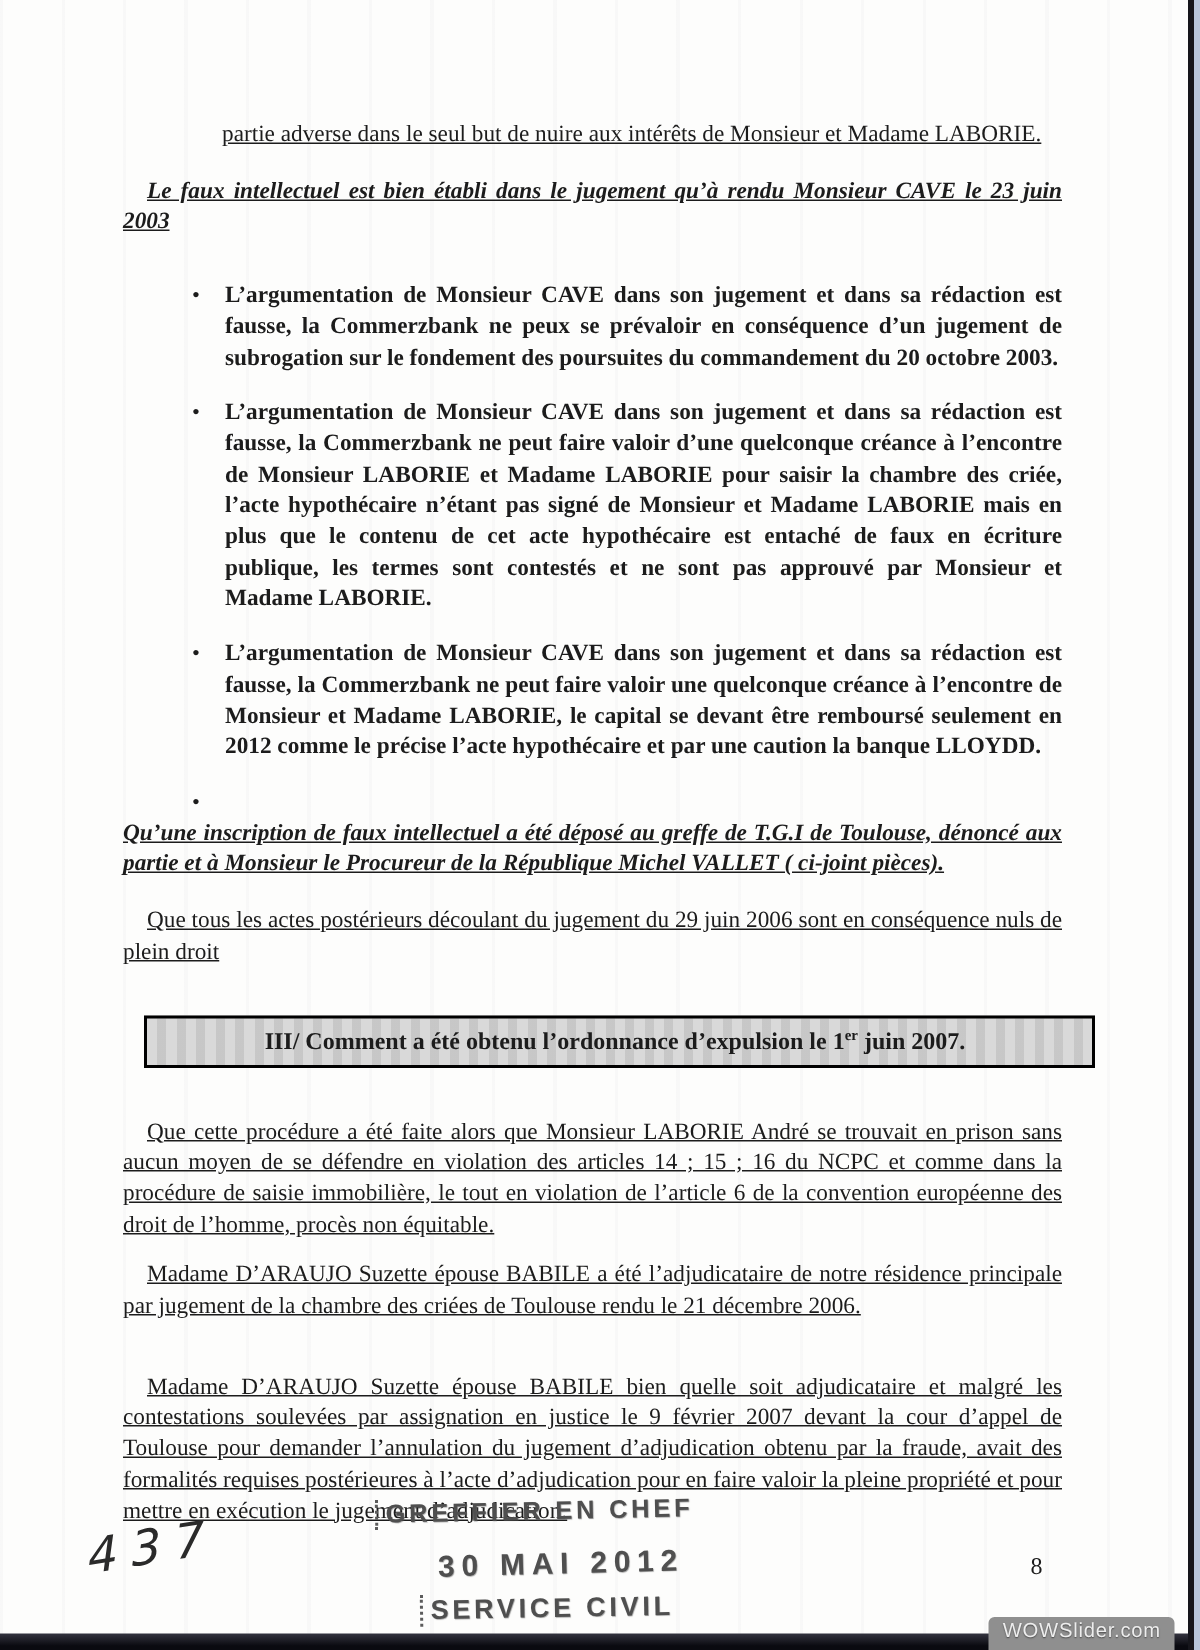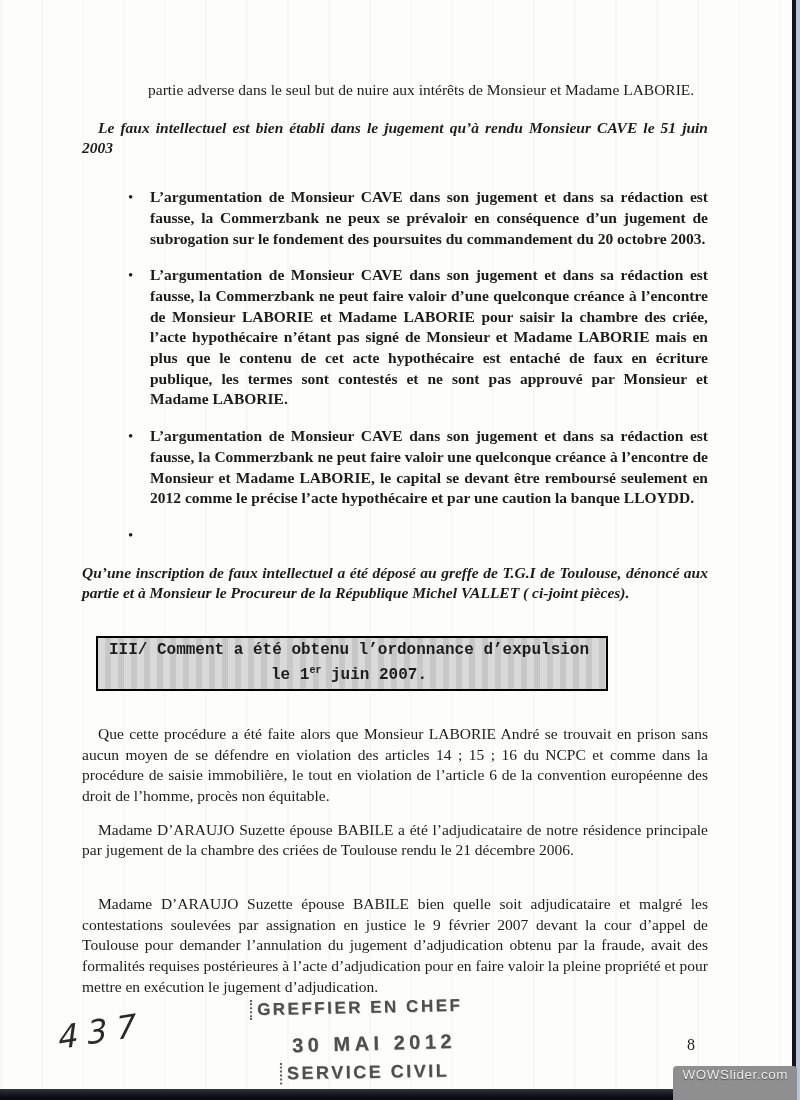--- a/index.html
+++ b/index.html
@@ -31,20 +31,21 @@
     position: absolute;
     left: 82px;
     top: 0;
     width: 626px;
     font-size: 15.5px;
     line-height: 20.7px;
   }
   .para {
     text-align: justify;
     margin: 0;
+    text-decoration: underline;
   }
   .para.indent-first { text-indent: 16px; }
   .para.block-indent { margin-left: 66px; }
   .p-intro   { margin-top: 80px; }
   .h-bold-italic {
     font-weight: bold;
     font-style: italic;
     text-align: justify;
     margin: 0;
   }
@@ -58,37 +59,36 @@
     width: 22px;
     margin-left: 46px;
     flex: none;
     font-size: 15px;
   }
   .bullet-text {
     flex: 1;
     text-align: justify;
     font-weight: bold;
   }
-  .h2-gap { margin-top: 17px; }
+  .h2-gap { }
   .p-nuls  { margin-top: 17px; }
   .section-box {
     box-sizing: border-box;
     margin-top: 32px;
     margin-left: 14px;
-    width: 512px;
+    width: 634px;
     border: 2px solid #000;
     background:
       repeating-linear-gradient(90deg,
         rgba(255,255,255,0.16) 0 7px, rgba(0,0,0,0.05) 7px 13px),
       #d2d2d2;
     text-align: center;
     font-weight: bold;
     font-size: 16px;
     padding: 2px 6px 3px 0;
-    font-family: Liberation Mono, monospace;
   }
   .section-box sup {
     font-size: 10px;
     font-weight: bold;
   }
   .p-prison  { margin-top: 33px; }
   .p-adjudic { margin-top: 13px; }
   .p-babile  { margin-top: 33px; }
 
   
@@ -150,43 +150,43 @@
   .edge-right-dark {
     position: absolute; top: 0; bottom: 0; right: 4px; width: 4px;
     background: #15151b;
   }
   .bottom-bar {
     position: absolute; left: 0; right: 0; bottom: 0; height: 11px;
     background: linear-gradient(180deg, #34343f 0%, #0a0a10 75%);
   }
   .watermark {
     position: absolute;
-    right: 3px;
+    right: 17px;
     bottom: 0px;
     background: #8f8f8f;
     border-radius: 4px 4px 0 0;
-    padding: 1px 9px 18px 9px;
+    padding: 1px 9px 6px 9px;
     font-family: "Liberation Sans", sans-serif;
     font-size: 13.5px;
     color: #ededed;
     text-shadow: 0 1px 1px rgba(0,0,0,0.5);
     letter-spacing: 0.5px;
     cursor: pointer;
   }
 </style>
 </head>
 <body>
 
 <div class="page">
 
   <div class="content">
 
     <p class="para block-indent p-intro">partie adverse dans le seul but de nuire aux intérêts de Monsieur et Madame LABORIE.</p>
 
-    <p class="h-bold-italic h1-gap para indent-first">Le faux intellectuel est bien établi dans le jugement qu’à rendu Monsieur CAVE le 51 juin 2003</p>
+    <p class="h-bold-italic h1-gap para indent-first">Le faux intellectuel est bien établi dans le jugement qu’à rendu Monsieur CAVE le 23 juin 2003</p>
 
     <div class="bullet bullet-first">
       <span class="bullet-dot">•</span>
       <span class="bullet-text">L’argumentation de Monsieur CAVE dans son jugement et dans sa rédaction est fausse, la Commerzbank ne peux se prévaloir en conséquence d’un jugement de subrogation sur le fondement des poursuites du commandement du 20 octobre 2003.</span>
     </div>
 
     <div class="bullet">
       <span class="bullet-dot">•</span>
       <span class="bullet-text">L’argumentation de Monsieur CAVE dans son jugement et dans sa rédaction est fausse, la Commerzbank ne peut faire valoir d’une quelconque créance à l’encontre de Monsieur LABORIE et Madame LABORIE pour saisir la chambre des criée, l’acte hypothécaire n’étant pas signé de Monsieur et Madame LABORIE mais en plus que le contenu de cet acte hypothécaire est entaché de faux en écriture publique, les termes sont contestés et ne sont pas approuvé par Monsieur et Madame LABORIE.</span>
     </div>
@@ -195,20 +195,21 @@
       <span class="bullet-dot">•</span>
       <span class="bullet-text">L’argumentation de Monsieur CAVE dans son jugement et dans sa rédaction est fausse, la Commerzbank ne peut faire valoir une quelconque créance à l’encontre de Monsieur et Madame LABORIE, le capital se devant être remboursé seulement en 2012 comme le précise l’acte hypothécaire et par une caution la banque LLOYDD.</span>
     </div>
 
     <div class="bullet">
       <span class="bullet-dot">•</span>
     </div>
 
     <p class="h-bold-italic h2-gap para">Qu’une inscription de faux intellectuel a été déposé au greffe de T.G.I de Toulouse, dénoncé aux partie et à Monsieur le Procureur de la République Michel VALLET ( ci-joint pièces).</p>
 
+    <p class="para indent-first p-nuls">Que tous les actes postérieurs découlant du jugement du 29 juin 2006 sont en conséquence nuls de plein droit</p>
 
     <div class="section-box">
       <span>III/ Comment a été obtenu l’ordonnance d’expulsion le 1</span><sup>er</sup><span> juin 2007.</span>
     </div>
 
     <p class="para indent-first p-prison">Que cette procédure a été faite alors que Monsieur LABORIE André se trouvait en prison sans aucun moyen de se défendre en violation des articles 14 ; 15 ; 16 du NCPC et comme dans la procédure de saisie immobilière, le tout en violation de l’article 6 de la convention européenne des droit de l’homme, procès non équitable.</p>
 
     <p class="para indent-first p-adjudic">Madame D’ARAUJO Suzette épouse BABILE a été l’adjudicataire de notre résidence principale par jugement de la chambre des criées de Toulouse rendu le 21 décembre 2006.</p>
 
     <p class="para indent-first p-babile">Madame D’ARAUJO Suzette épouse BABILE bien quelle soit adjudicataire et malgré les contestations soulevées par assignation en justice le 9 février 2007 devant la cour d’appel de Toulouse pour demander l’annulation du jugement d’adjudication obtenu par la fraude,  avait des formalités requises postérieures à l’acte d’adjudication pour en faire valoir la pleine propriété et pour mettre en exécution le jugement d’adjudication.</p>

